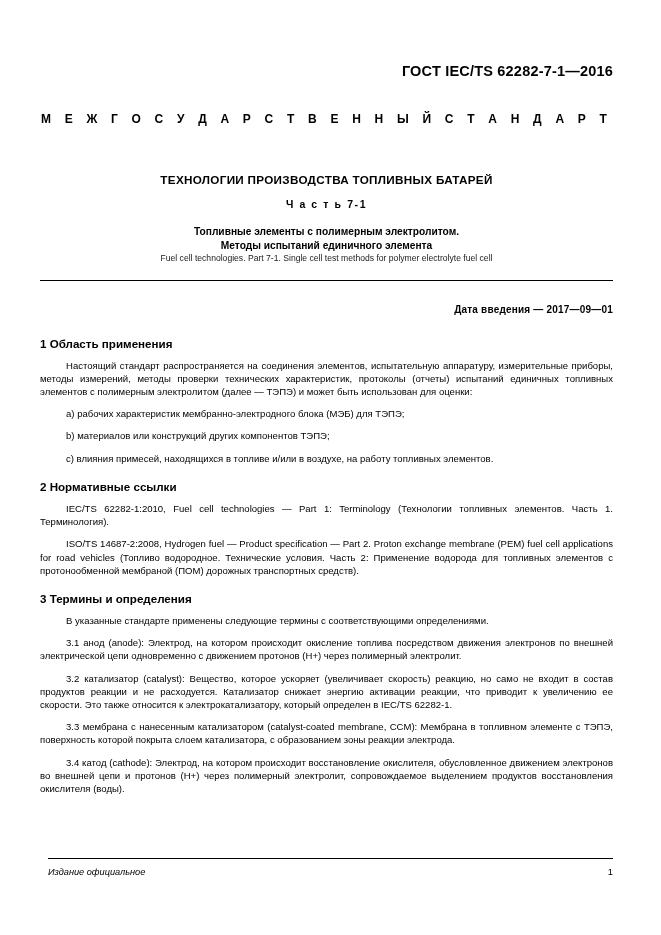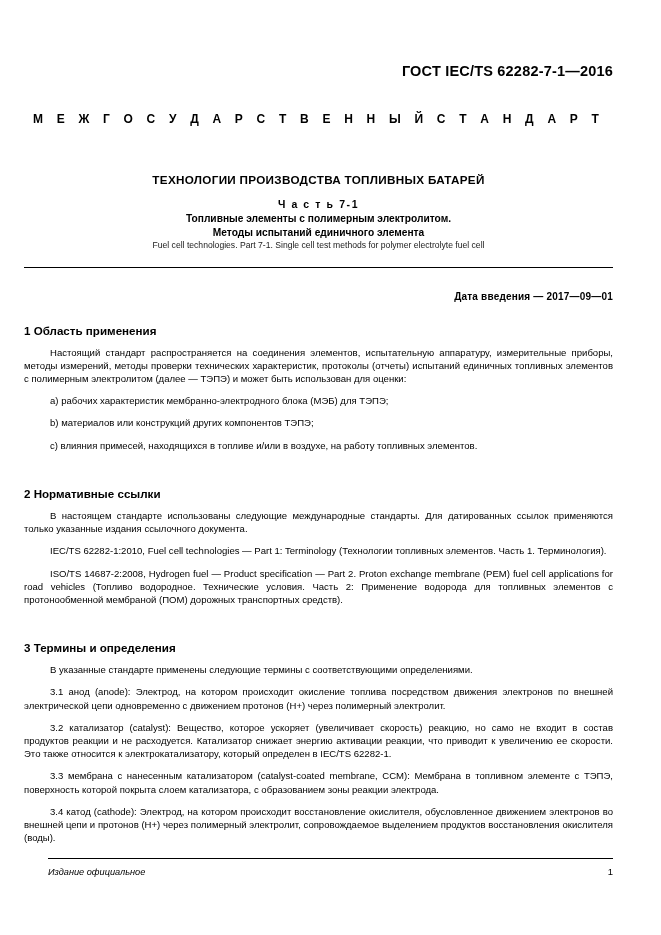--- a/index.html
+++ b/index.html
@@ -14,21 +14,21 @@
     color: #000000;
     position: relative;
     overflow: hidden;
   }
   .page {
     position: absolute;
     left: 0; top: 0;
     width: 661px;
     height: 935px;
     box-sizing: border-box;
-    padding: 55px 48px 30px 24px;
+    padding: 55px 48px 30px 40px;
   }
   .std-code {
     text-align: right;
     font-size: 14.5px;
     font-weight: bold;
     letter-spacing: 0.2px;
     margin-top: 8px;
   }
   .interstate {
     text-align: center;
@@ -50,21 +50,21 @@
   .title-part {
     font-size: 10.5px;
     font-weight: bold;
     letter-spacing: 1.6px;
     margin-top: 12px;
   }
   .title-sub {
     font-size: 10.2px;
     font-weight: bold;
     line-height: 1.35;
-    margin-top: 2px;
+    margin-top: 15px;
   }
   .title-en {
     font-size: 8.6px;
     color: #1a1a1a;
   }
   .rule {
     border: 0;
     border-top: 1.3px solid #000;
     margin: 17px 0 0 0;
   }
@@ -74,21 +74,21 @@
     font-weight: bold;
     margin-top: 23px;
     letter-spacing: 0.2px;
   }
   h2.section {
     font-size: 11.6px;
     font-weight: bold;
     margin: 22px 0 0 0;
   }
   h2.section.tight {
-    margin-top: 35px;
+    margin-top: 15px;
   }
   p.body {
     font-size: 9.55px;
     line-height: 1.385;
     margin: 9px 0 0 0;
     text-align: justify;
     text-justify: inter-word;
   }
   p.indent { text-indent: 26px; }
   .bold { font-weight: normal; }
@@ -139,21 +139,20 @@
 
   <div class="intro-date">Дата введения — 2017—09—01</div>
 
   <h2 class="section">1 Область применения</h2>
   <p class="body indent">Настоящий стандарт распространяется на соединения элементов, испытательную аппаратуру, измерительные приборы, методы измерений, методы проверки технических характеристик, протоколы (отчеты) испытаний единичных топливных элементов с полимерным электролитом (далее — ТЭПЭ) и может быть использован для оценки:</p>
   <p class="body indent">a) рабочих характеристик мембранно-электродного блока (МЭБ) для ТЭПЭ;</p>
   <p class="body indent">b) материалов или конструкций других компонентов ТЭПЭ;</p>
   <p class="body indent">c) влияния примесей, находящихся в топливе и/или в воздухе, на работу топливных элементов.</p>
 
   <h2 class="section tight">2 Нормативные ссылки</h2>
-  <p class="body indent">В настоящем стандарте использованы следующие международные стандарты. Для датированных ссылок применяются только указанные издания ссылочного документа.</p>
   <p class="body indent">IEC/TS 62282-1:2010, Fuel cell technologies — Part 1: Terminology (Технологии топливных элементов. Часть 1. Терминология).</p>
   <p class="body indent">ISO/TS 14687-2:2008, Hydrogen fuel — Product specification — Part 2. Proton exchange membrane (PEM) fuel cell applications for road vehicles (Топливо водородное. Технические условия. Часть 2: Применение водорода для топливных элементов с протонообменной мембраной (ПОМ) дорожных транспортных средств).</p>
 
   <h2 class="section tight">3 Термины и определения</h2>
   <p class="body indent">В указанные стандарте применены следующие термины с соответствующими определениями.</p>
   <p class="body indent">3.1 <span class="bold">анод</span> (anode): Электрод, на котором происходит окисление топлива посредством движения электронов по внешней электрической цепи одновременно с движением протонов (H+) через полимерный электролит.</p>
   <p class="body indent">3.2 <span class="bold">катализатор</span> (catalyst): Вещество, которое ускоряет (увеличивает скорость) реакцию, но само не входит в состав продуктов реакции и не расходуется. Катализатор снижает энергию активации реакции, что приводит к увеличению ее скорости. Это также относится к электрокатализатору, который определен в IEC/TS 62282-1.</p>
   <p class="body indent">3.3 <span class="bold">мембрана с нанесенным катализатором</span> (catalyst-coated membrane, CCM): Мембрана в топливном элементе с ТЭПЭ, поверхность которой покрыта слоем катализатора, с образованием зоны реакции электрода.</p>
   <p class="body indent">3.4 <span class="bold">катод</span> (cathode): Электрод, на котором происходит восстановление окислителя, обусловленное движением электронов во внешней цепи и протонов (H+) через полимерный электролит, сопровождаемое выделением продуктов восстановления окислителя (воды).</p>
 

